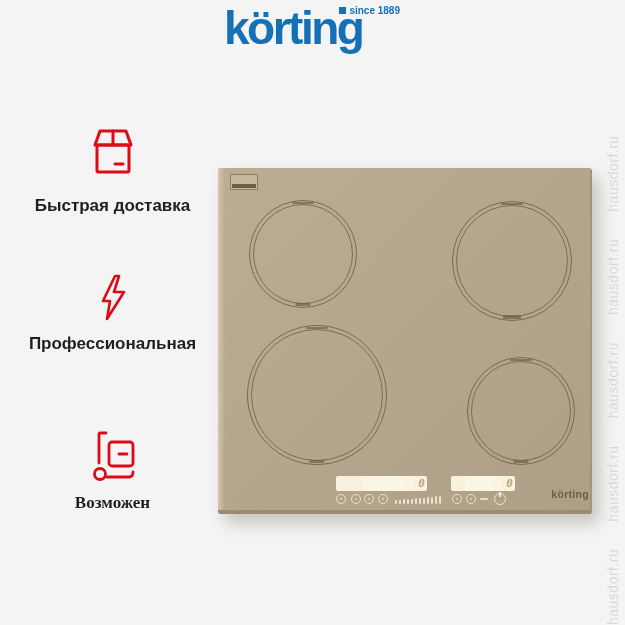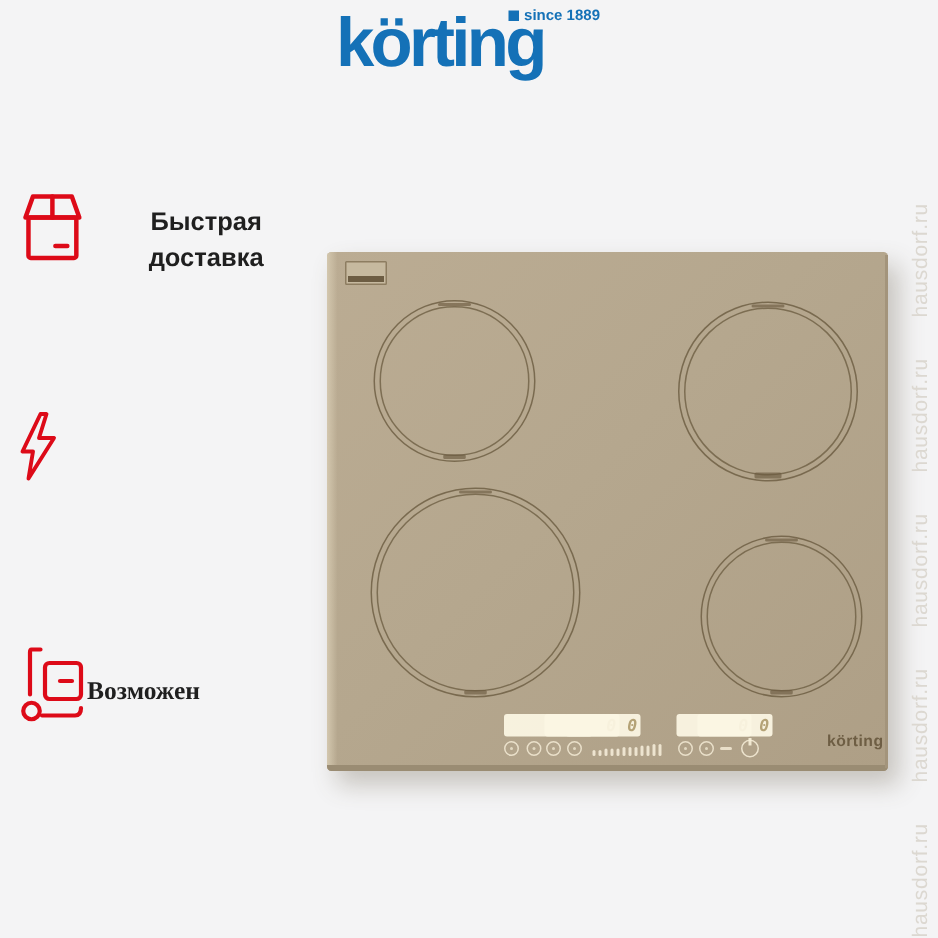--- a/index.html
+++ b/index.html
@@ -10,21 +10,21 @@
   
   .logo{position:absolute;left:224px;top:0;width:180px;height:60px;}
   .logo-brand{font-weight:bold;font-size:46px;letter-spacing:-2.5px;
               color:#1471b7;line-height:56px;}
   .logo-tagline{position:absolute;right:4px;top:5px;font-size:10px;font-weight:bold;
                 color:#1471b7;display:flex;align-items:center;gap:3px;}
   .tag-square{width:7px;height:7px;background:#1471b7;display:inline-block;}
 
   
   .feature{position:absolute;left:10px;width:205px;display:flex;
-           flex-direction:row;align-items:center;text-align:center;}
+           flex-direction:column;align-items:center;text-align:center;}
   .feature .ftext{font-size:17px;font-weight:bold;color:#1f1f1f;line-height:24px;}
   .f-icon{display:block;}
   .f1{top:126px;} .f1 .f-icon{margin-bottom:16px;}
   .f2{top:274px;} .f2 .f-icon{margin-bottom:10px;}
   .f3{top:430px;font-family:Liberation Serif, serif;} .f3 .f-icon{margin-bottom:9px;}
 
   
   .cooktop{position:absolute;left:218px;top:168px;width:374px;height:346px;
            background:linear-gradient(135deg,#bbac93 0%,#b5a78e 45%,#ae9f86 100%);
            border-radius:3px;
@@ -111,20 +111,21 @@
       </g>
     </svg>
     <div class="ftext">Быстрая доставка</div>
     <div class="ftext"></div>
   </div>
 
   <div class="feature f2">
     <svg class="f-icon" width="30" height="48" viewBox="0 0 30 48">
       <path d="M17 2 L5 27 H12 L9 45 L26 18 H16 L21 2 Z" fill="none" stroke="#dd0a18" stroke-width="2.6" stroke-linejoin="round"></path>
     </svg>
+    <div class="ftext">Профессиональная</div>
   </div>
 
   <div class="feature f3">
     <svg class="f-icon" width="48" height="52" viewBox="0 0 48 52">
       <g fill="none" stroke="#dd0a18" stroke-width="2.8" stroke-linejoin="round" stroke-linecap="round">
         <path d="M17 3 H11 C10 3 10 4 10 5 V33"></path>
         <circle cx="11" cy="44" r="5.5"></circle>
         <path d="M18 47 H40 C43 47 44 45 44 42"></path>
         <rect x="20" y="12" width="24" height="24" rx="3"></rect>
         <line x1="30" y1="24" x2="38" y2="24"></line>

